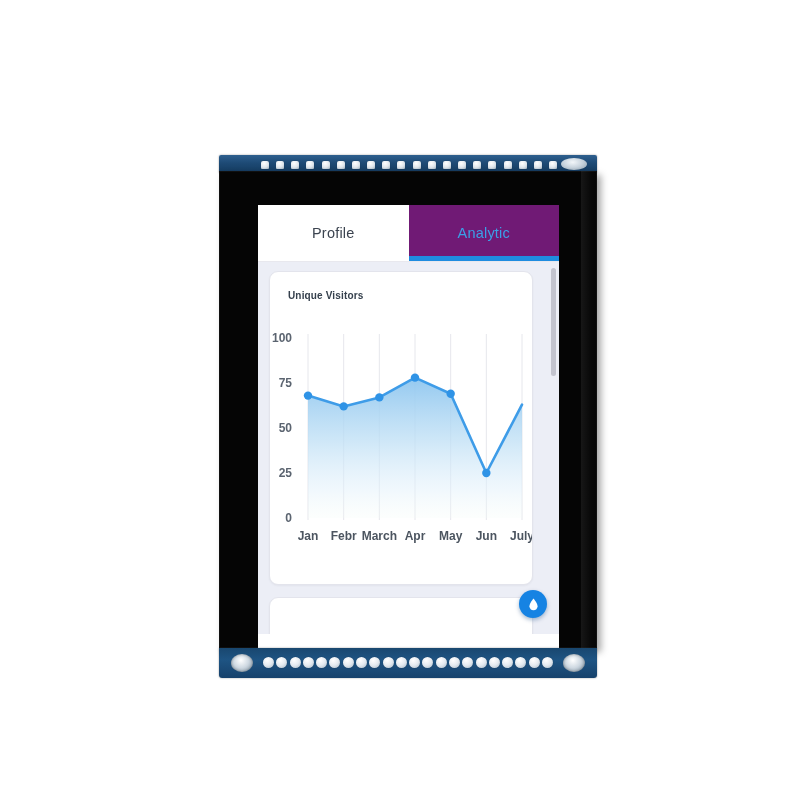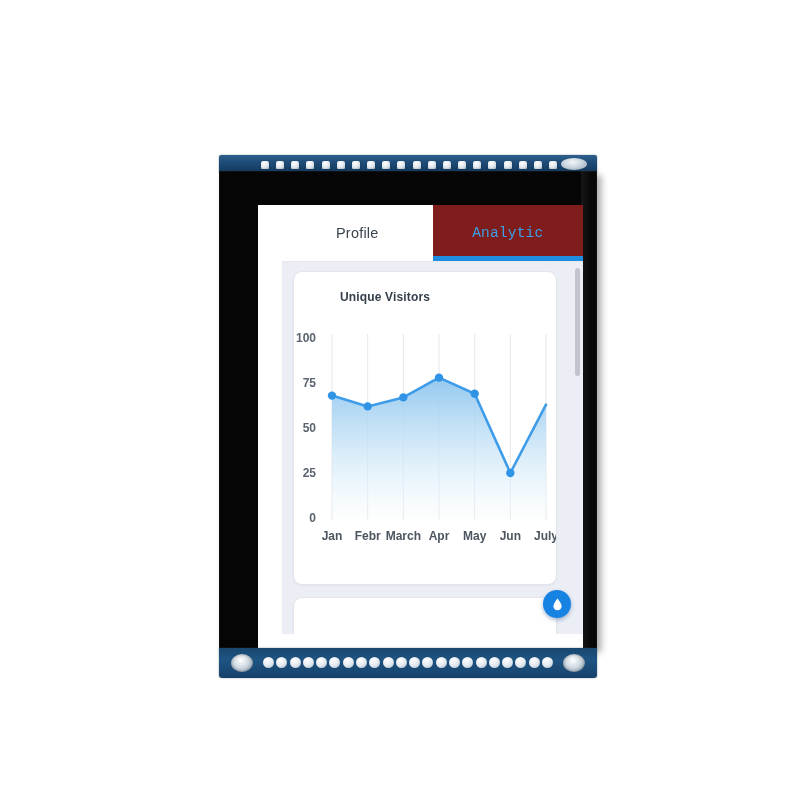--- a/index.html
+++ b/index.html
@@ -126,21 +126,20 @@
 
   
   #screen {
     position: absolute;
     left: 39px;
     top: 34px;
     width: 301px;
     height: 496px;
     background: #ffffff;
     overflow: hidden;
-    padding-left: 24px;
   }
 
   
   #tabbar {
     position: relative;
     display: flex;
     height: 56px;
     background: #ffffff;
     border-bottom: 1px solid #e8e8ee;
   }
@@ -150,23 +149,22 @@
     align-items: center;
     justify-content: center;
     font-size: 14.5px;
     color: #3c4450;
     letter-spacing: 0.2px;
     position: relative;
     cursor: pointer;
     height: 100%;
   }
   .tab.active {
-    background: #7f1d1d;
+    background: #701a75;
     color: #3ba0e8;
-    font-family: Liberation Mono, monospace;
   }
   .tab.active .tab-underline {
     position: absolute;
     left: 0;
     bottom: 0;
     width: 100%;
     height: 5px;
     background: #1e8ce0;
   }
 
@@ -193,25 +191,24 @@
   }
   #card-next {
     top: 335px;
     height: 60px;
   }
 
   .card-title {
     position: absolute;
     left: 18px;
     top: 18px;
-    font-size: 12px;
+    font-size: 10px;
     font-weight: bold;
     color: #35404d;
     letter-spacing: 0.15px;
-    margin-left: 28px;
   }
 
   
   #chart-wrap {
     position: absolute;
     left: 0;
     top: 54px;
     width: 262px;
     height: 250px;
   }

